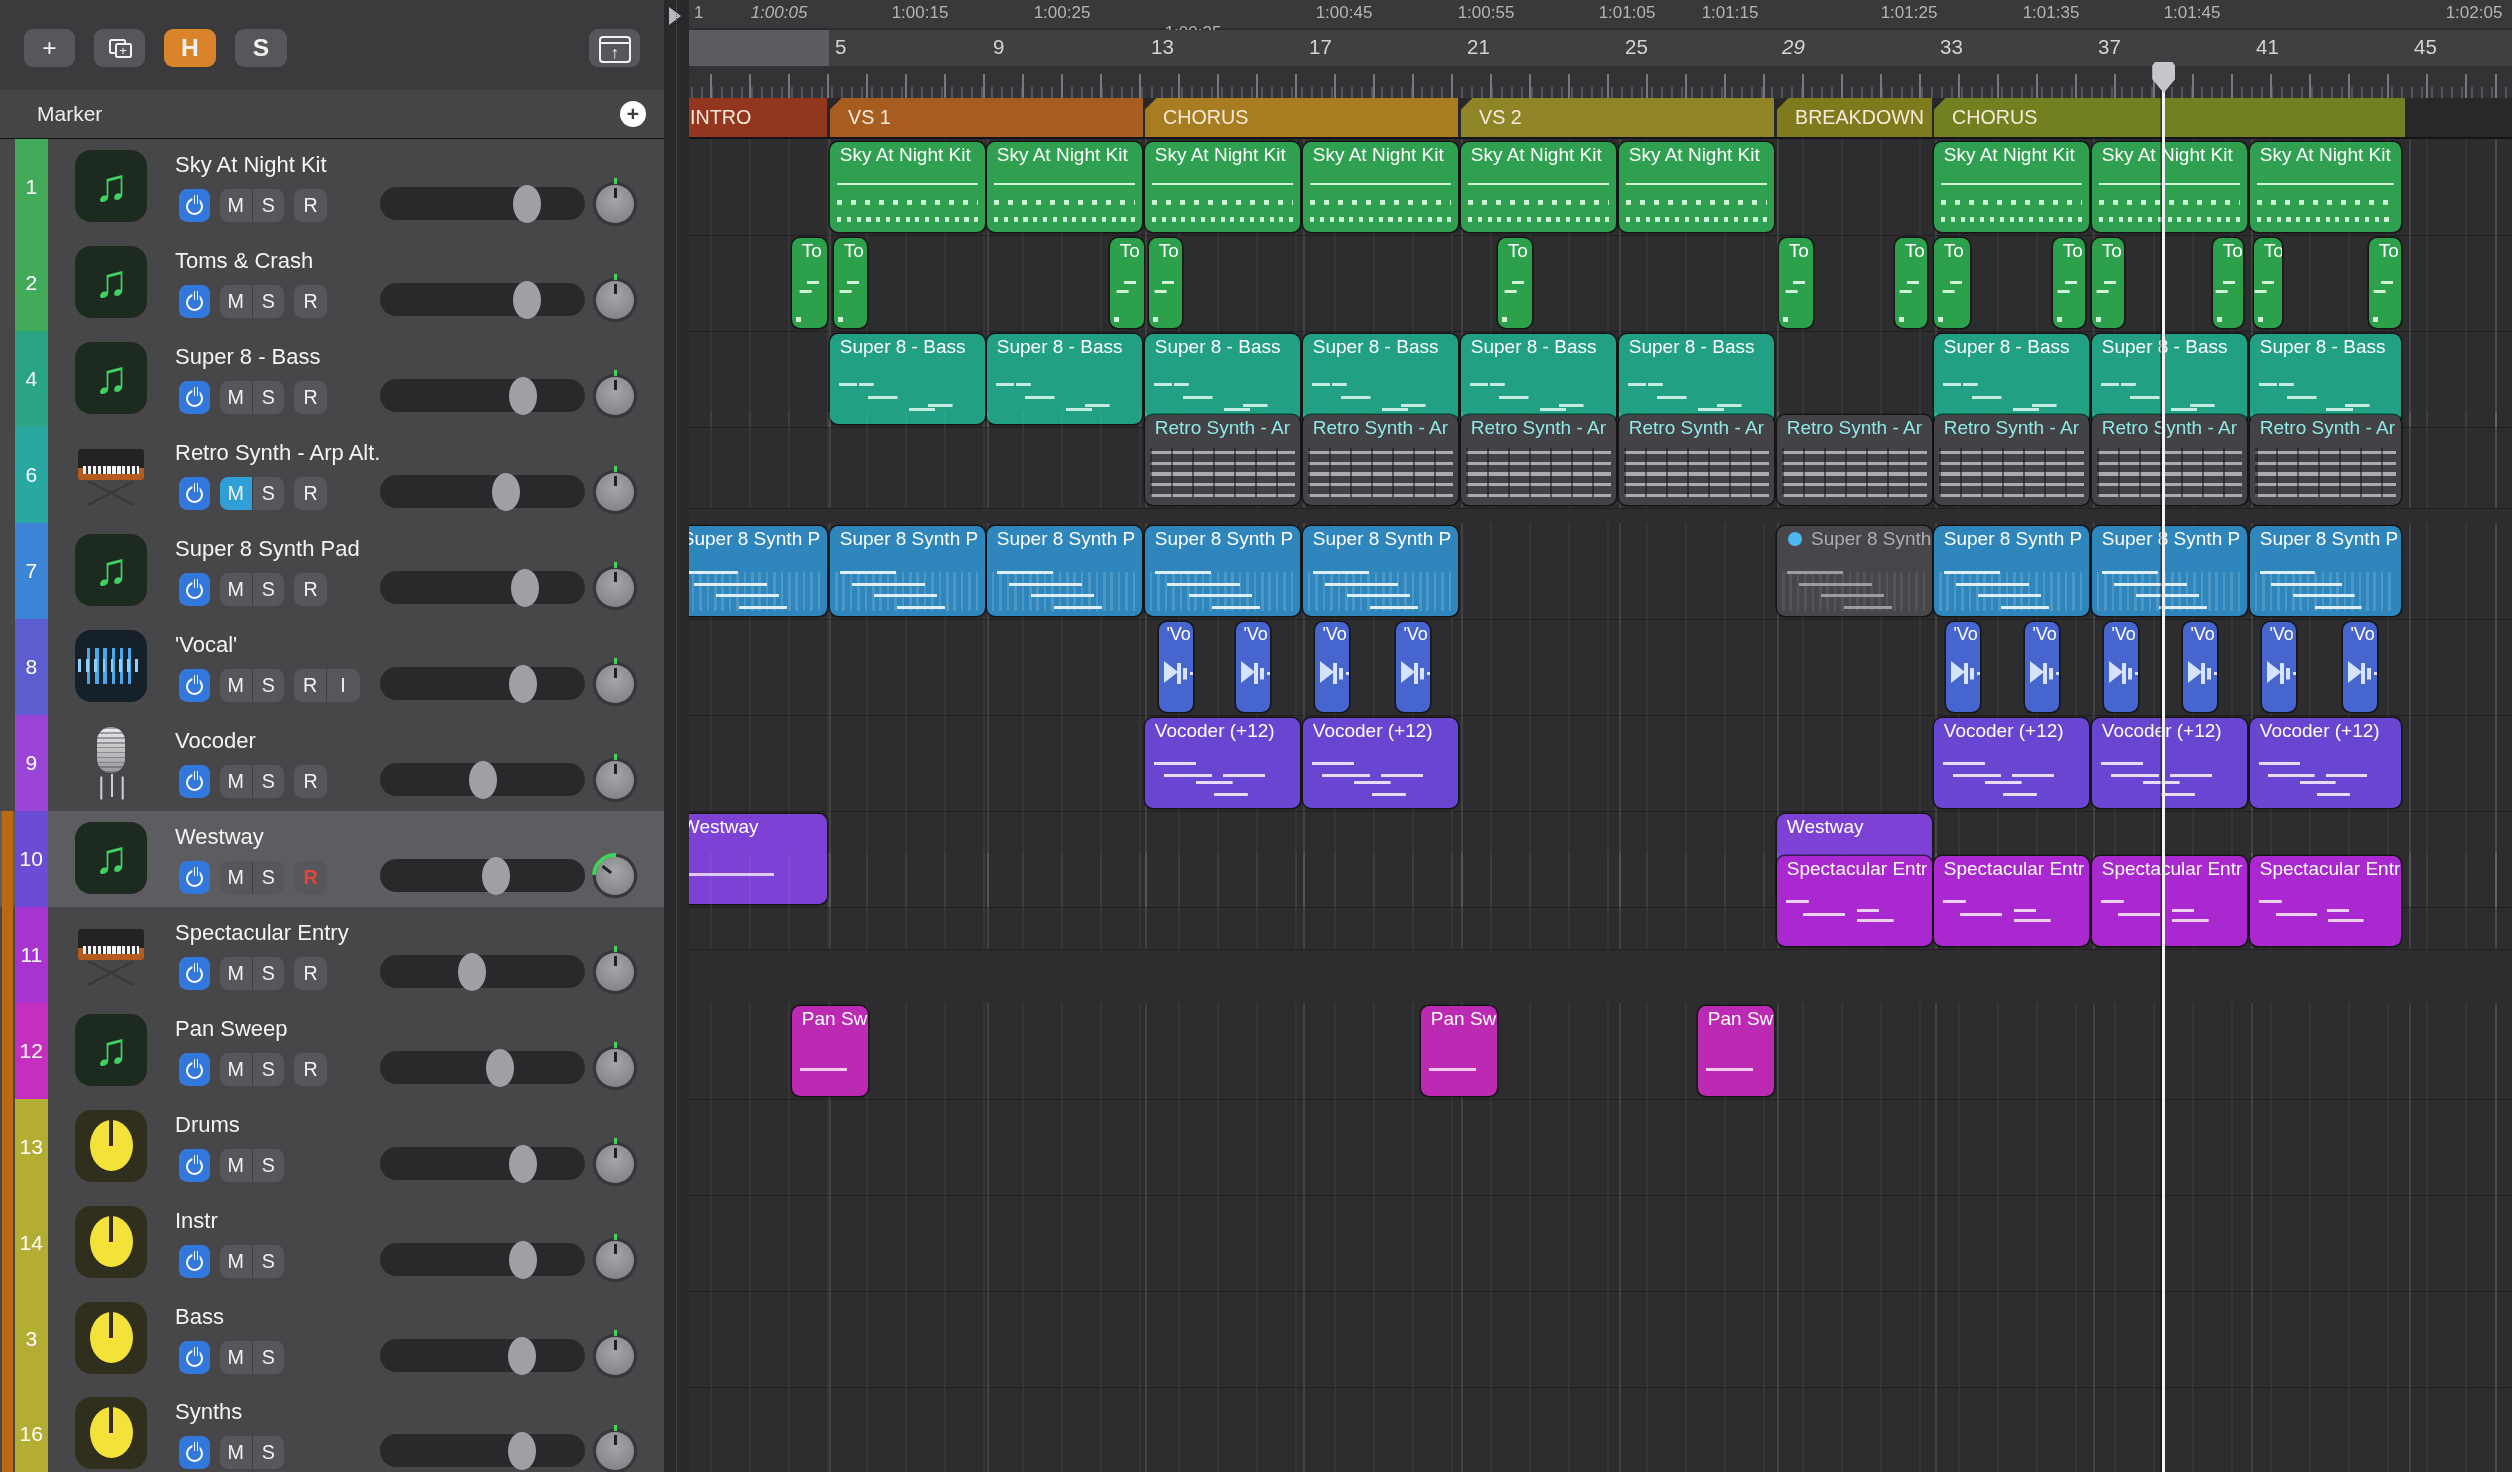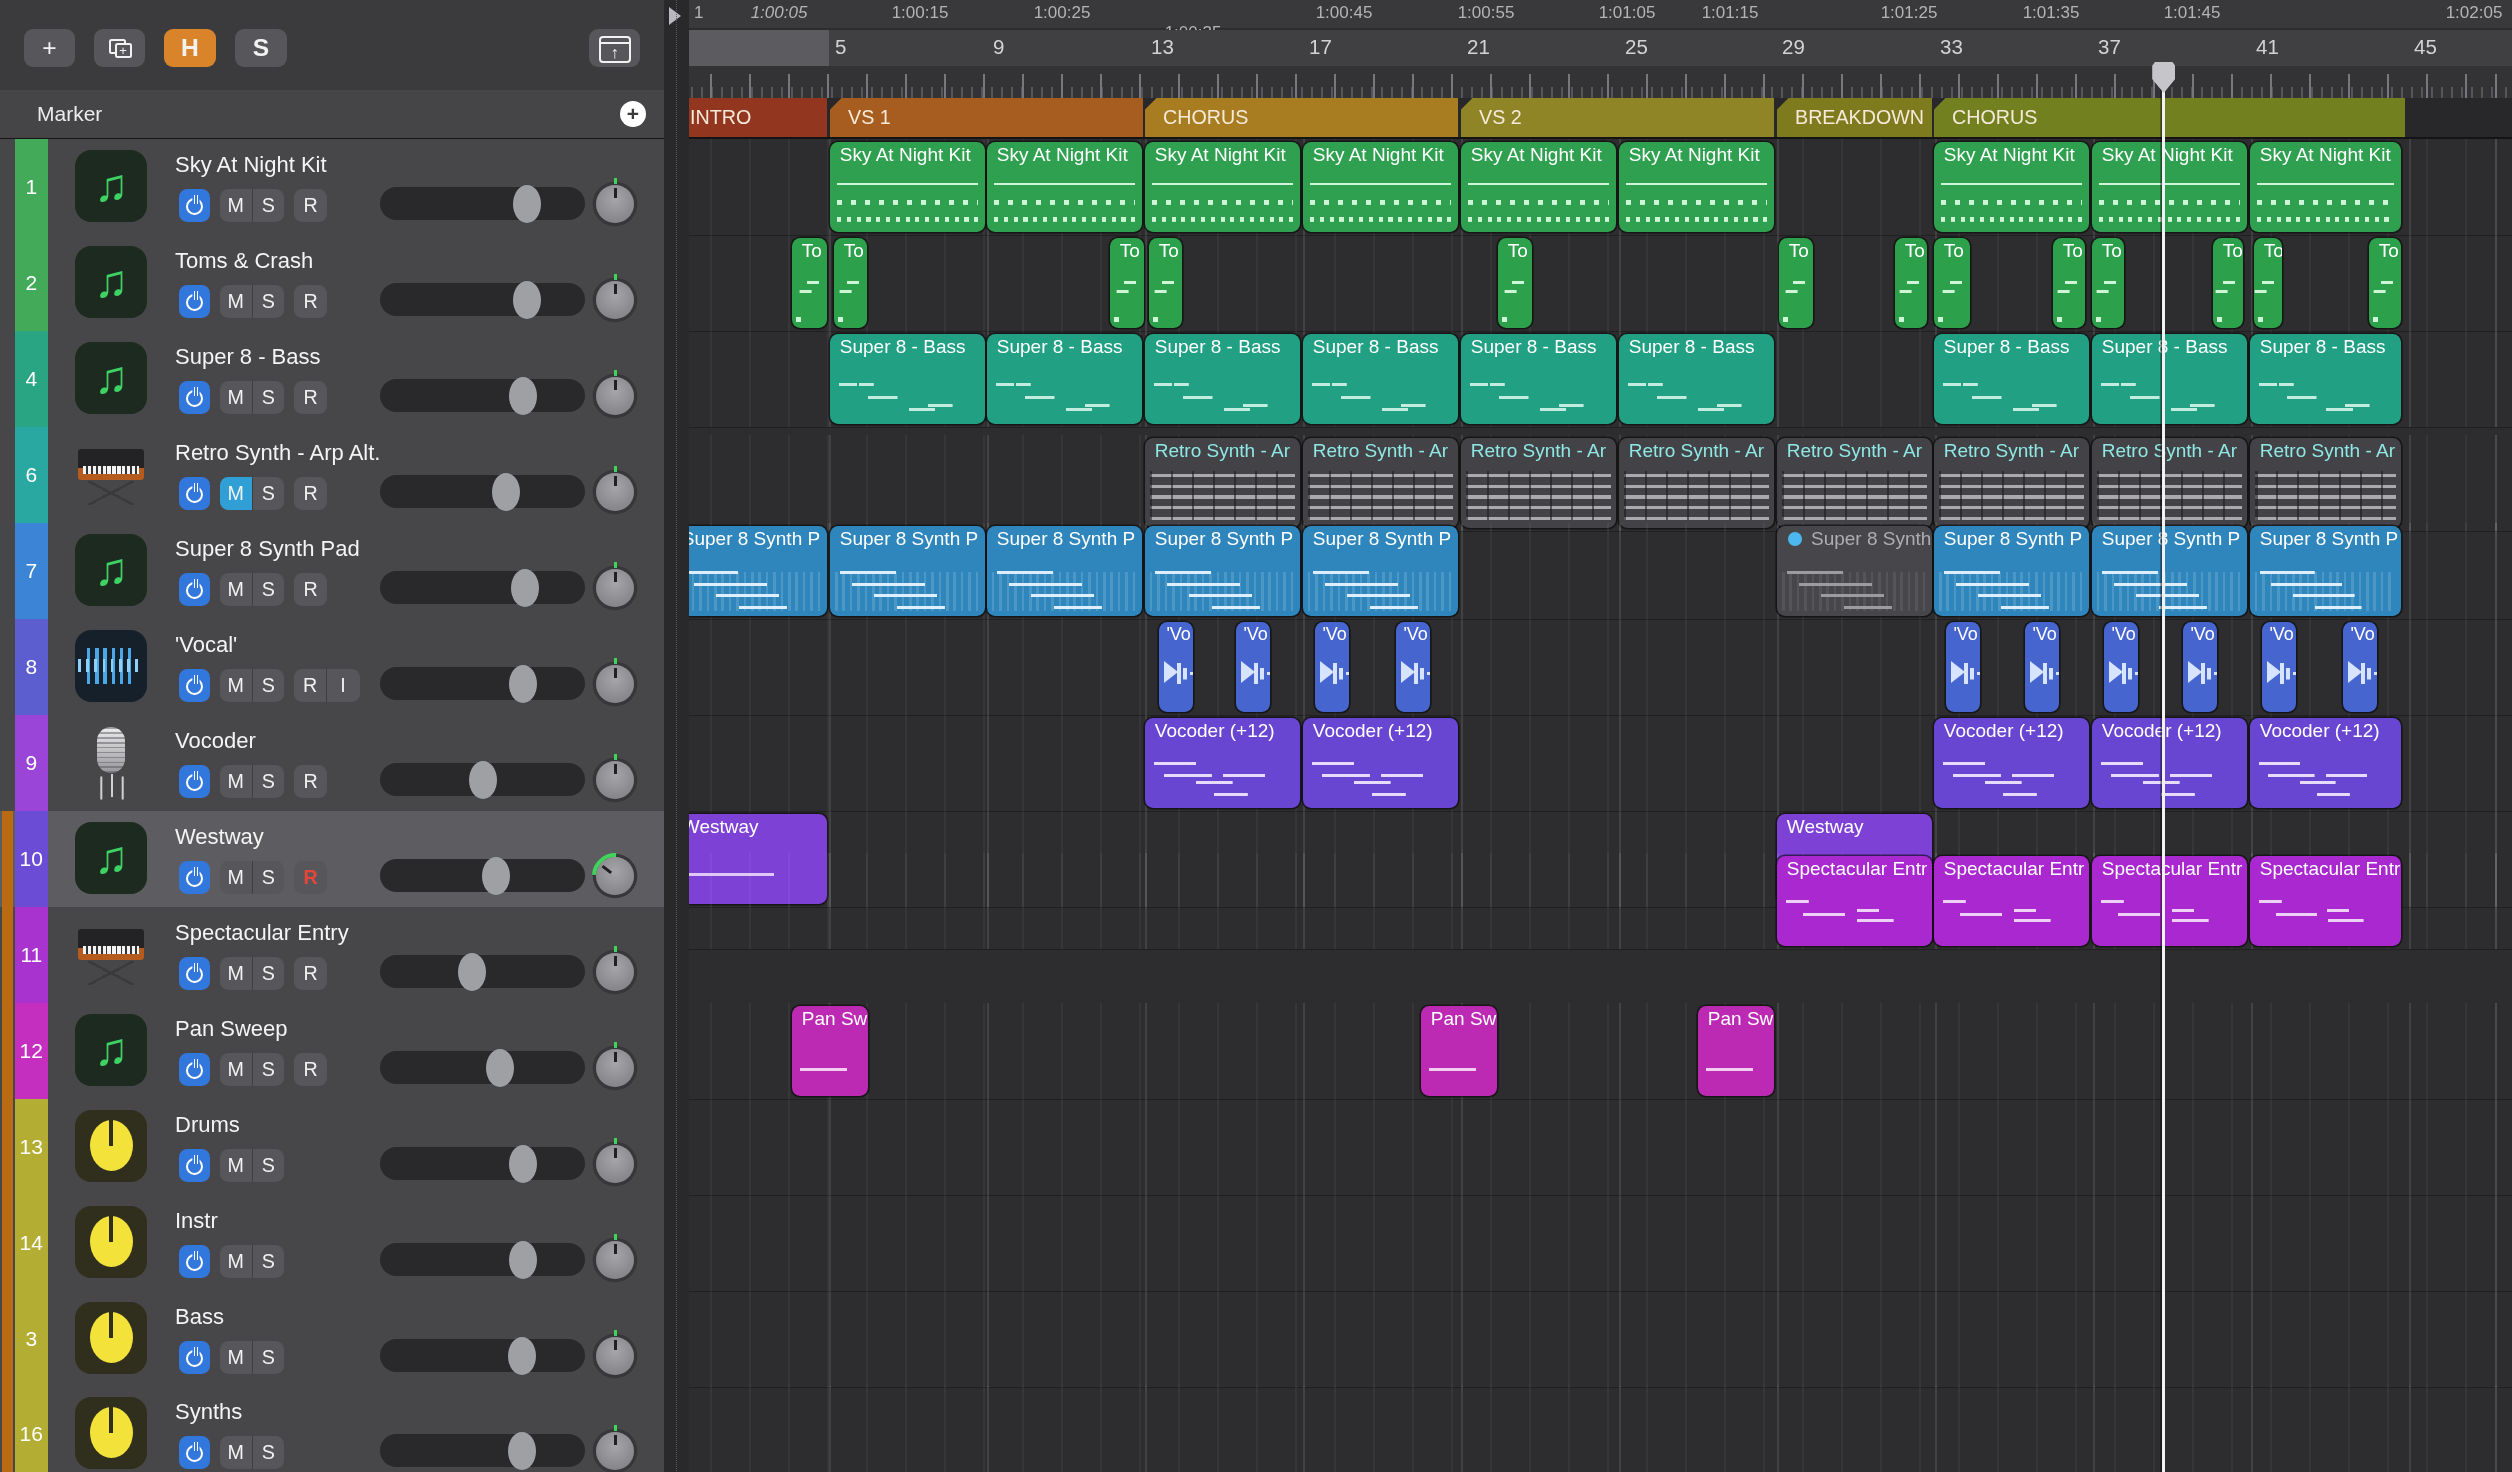--- a/index.html
+++ b/index.html
@@ -443,21 +443,21 @@
         <span class="tlab c" style="left: 1785px;">1:02:05</span>
       </div>
     <div id="barrow">
         <div id="barsel" style="left: 0px; width: 140px;"></div>
         <span class="blab" style="left: 146px;">5</span>
         <span class="blab" style="left: 304px;">9</span>
         <span class="blab" style="left: 462px;">13</span>
         <span class="blab" style="left: 620px;">17</span>
         <span class="blab" style="left: 778px;">21</span>
         <span class="blab" style="left: 936px;">25</span>
-        <span class="blab" style="left: 1093px;">29</span>
+        <span class="blab" style="left: 1093px; font-style: italic;">29</span>
         <span class="blab" style="left: 1251px;">33</span>
         <span class="blab" style="left: 1409px;">37</span>
         <span class="blab" style="left: 1567px;">41</span>
         <span class="blab" style="left: 1725px;">45</span>
       </div>
     <div id="tickrow">
         <div class="beats"></div>
         <div class="bars"></div>
       </div>
     <div id="markerlane">
@@ -573,21 +573,21 @@
           <div class="rg bass" style="left: 1245px; width: 155px;">
             <b>Super 8 - Bass</b>
           </div>
           <div class="rg bass" style="left: 1403px; width: 155px;">
             <b>Super 8 - Bass</b>
           </div>
           <div class="rg bass" style="left: 1561px; width: 151px;">
             <b>Super 8 - Bass</b>
           </div>
         </div>
-        <div class="arow" style="top: 435px;">
+        <div class="arow" style="top: 412px;">
           <div class="rg retro" style="left: 456px; width: 155px;">
             <b>Retro Synth - Ar</b>
           </div>
           <div class="rg retro" style="left: 614px; width: 155px;">
             <b>Retro Synth - Ar</b>
           </div>
           <div class="rg retro" style="left: 772px; width: 155px;">
             <b>Retro Synth - Ar</b>
           </div>
           <div class="rg retro" style="left: 930px; width: 155px;">

